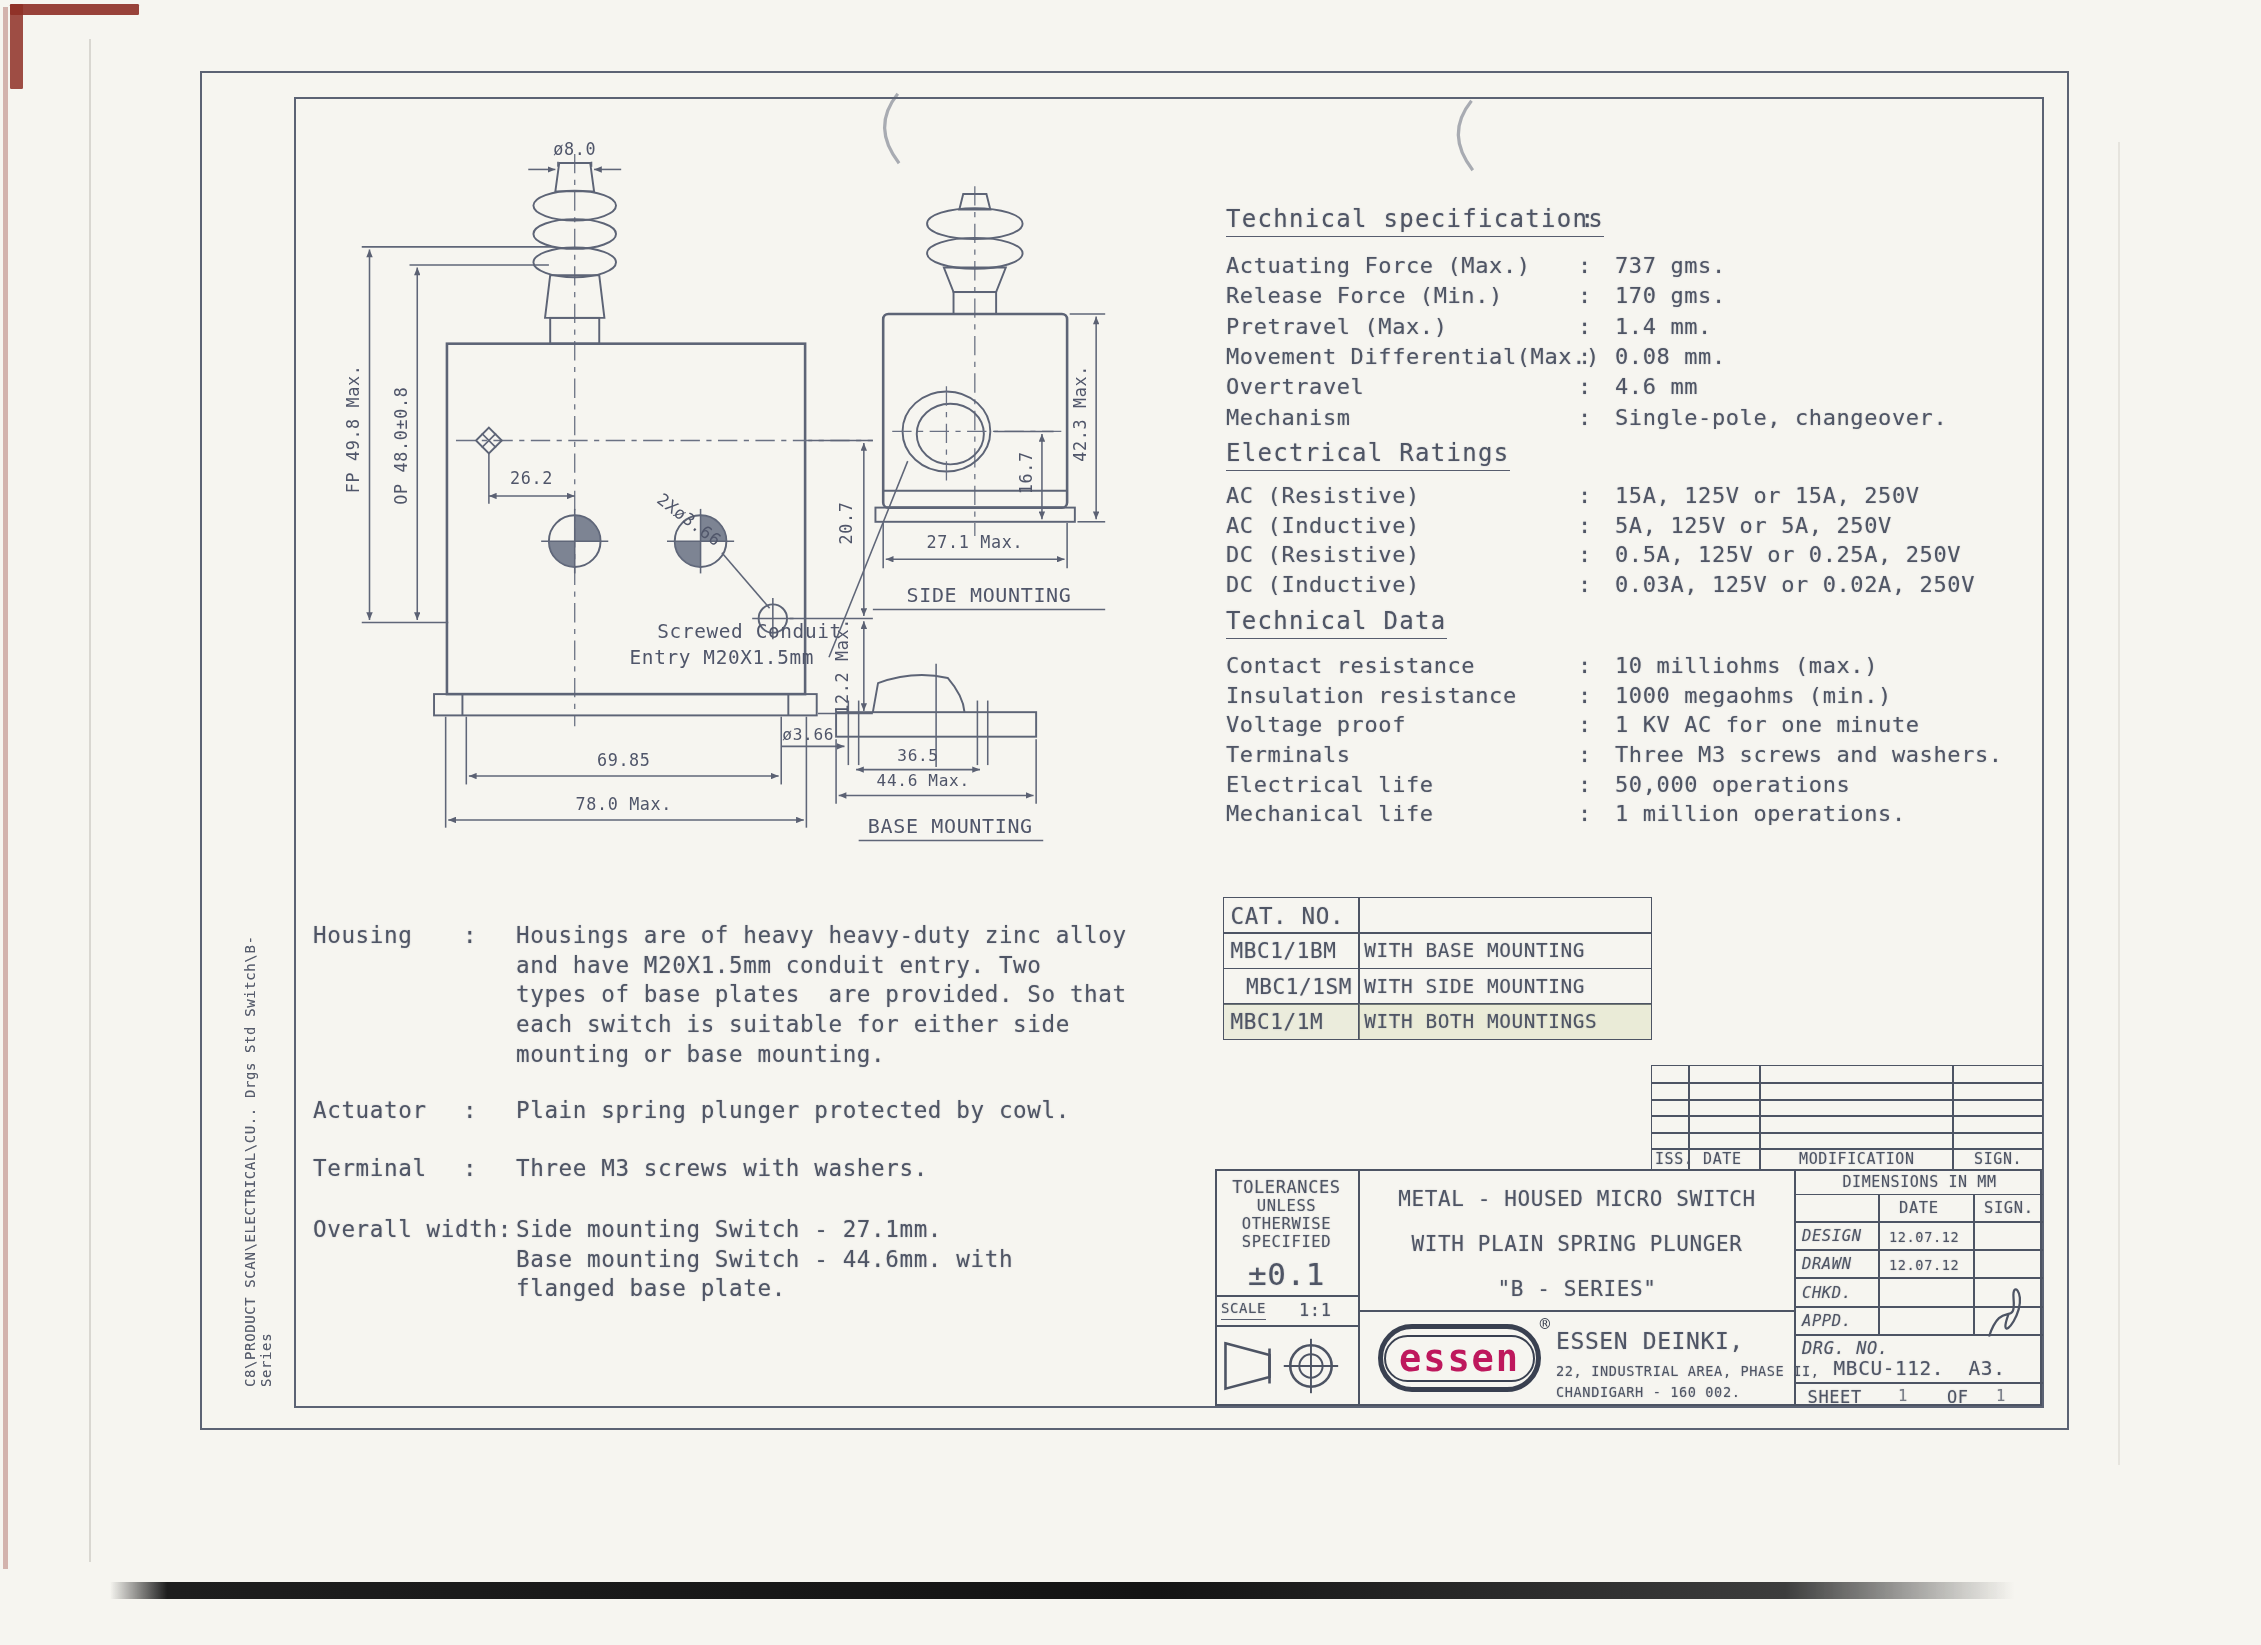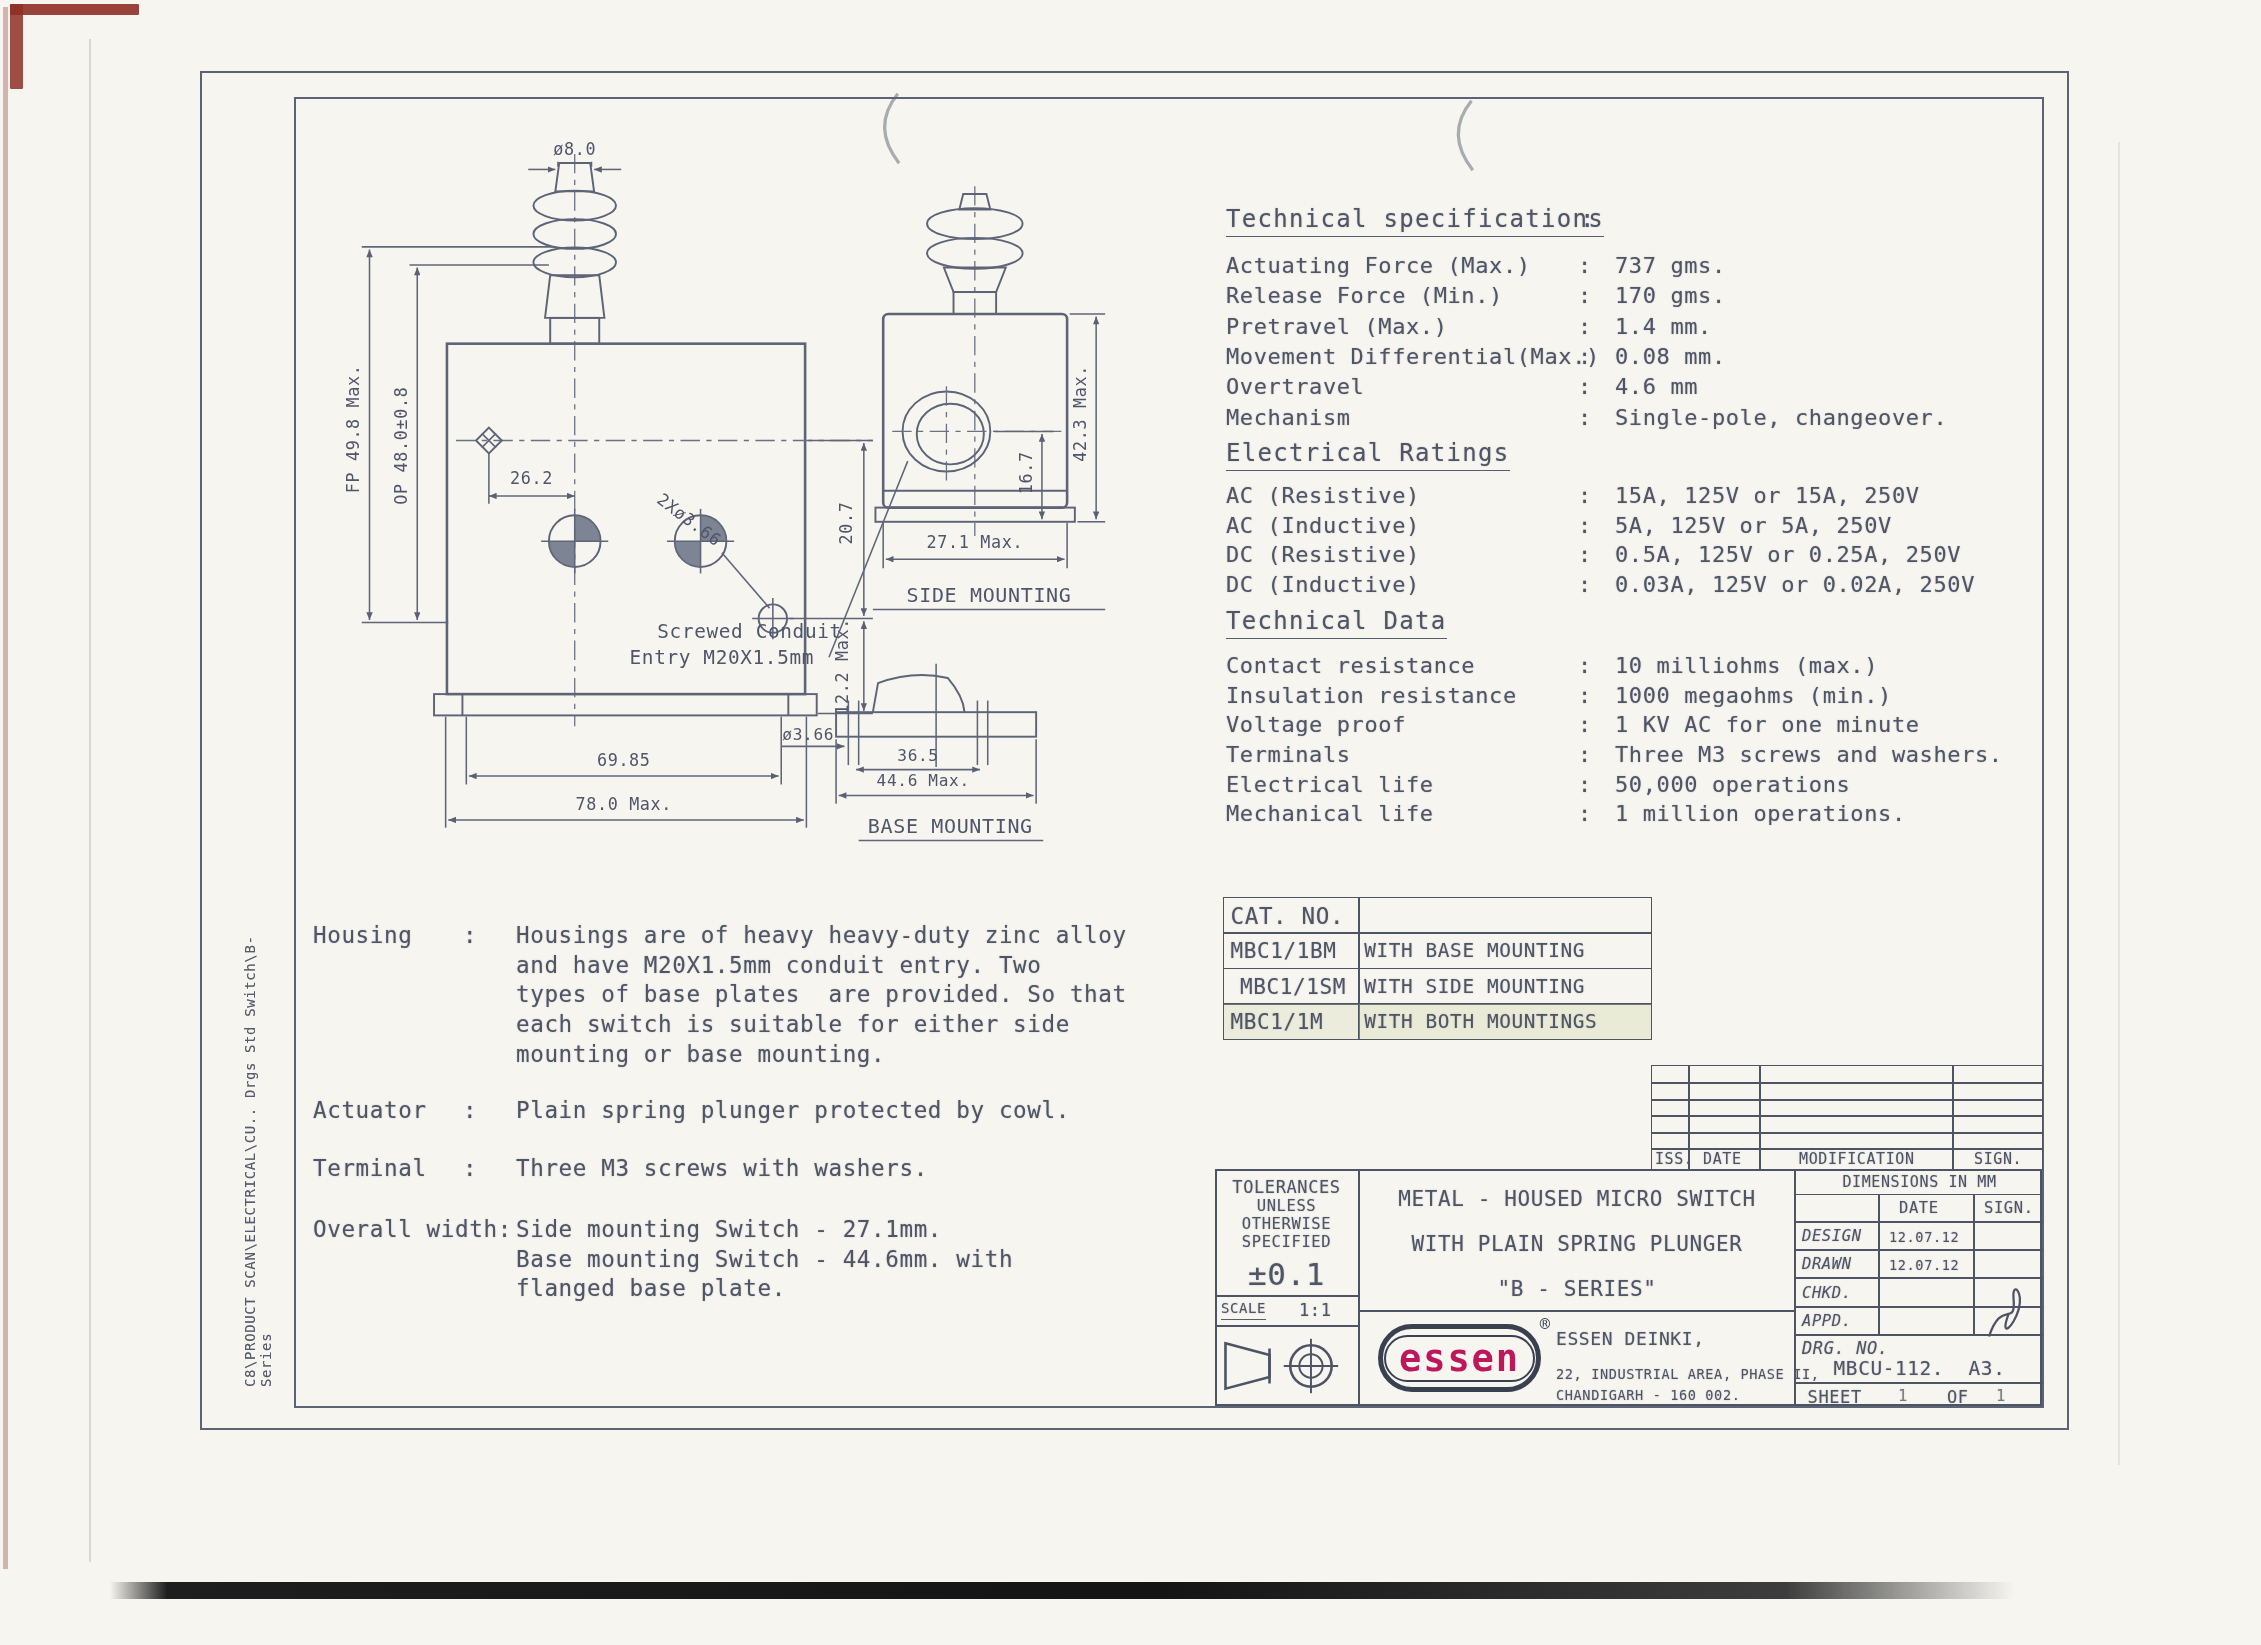--- a/index.html
+++ b/index.html
@@ -304,21 +304,21 @@
   <div class="dline txt" style="top:0px">Side mounting Switch - 27.1mm.</div>
   <div class="dline txt" style="top:30px">Base mounting Switch - 44.6mm. with</div>
   <div class="dline txt" style="top:59px">flanged base plate.</div>
 </div>
 
 <div class="abs" style="left:1223px;top:897px">
   <div class="cat-cell txt" style="left:0px;top:0px;width:137px;height:37px;font-size:22.6px;padding-left:6.5px"><span>CAT. NO.</span></div>
   <div class="cat-cell" style="left:135px;top:0px;width:294px;height:37px"></div>
   <div class="cat-cell txt" style="left:0px;top:35px;width:137px;height:37px;font-size:21px;padding-left:6.5px"><span>MBC1/1BM</span></div>
   <div class="cat-cell txt" style="left:135px;top:35px;width:294px;height:37px;font-size:19.4px;padding-left:5.2px"><span>WITH BASE MOUNTING</span></div>
-  <div class="cat-cell txt" style="left:0px;top:71px;width:137px;height:37px;font-size:21px;padding-left:16px"><span>MBC1/1SM</span></div>
+  <div class="cat-cell txt" style="left:0px;top:71px;width:137px;height:37px;font-size:21px;padding-left:22px"><span>MBC1/1SM</span></div>
   <div class="cat-cell txt" style="left:135px;top:71px;width:294px;height:37px;font-size:19.4px;padding-left:5.2px"><span>WITH SIDE MOUNTING</span></div>
   <div class="cat-cell txt" style="left:0px;top:106px;width:137px;height:37px;font-size:21px;padding-left:6.5px;background:rgba(205,212,160,.25)"><span>MBC1/1M</span></div>
   <div class="cat-cell txt" style="left:135px;top:106px;width:294px;height:37px;font-size:19.4px;padding-left:5.2px;background:rgba(205,212,160,.3)"><span>WITH BOTH MOUNTINGS</span></div>
 </div>
 
 <div class="abs" style="left:1651px;top:1065px;width:392px;height:99px">
   <div class="cell" style="left:0;top:0;width:392px;height:105px"></div>
   <div class="tb-line" style="left:0;top:17px;width:392px;height:1.9px"></div>
   <div class="tb-line" style="left:0;top:34px;width:392px;height:1.9px"></div>
   <div class="tb-line" style="left:0;top:50px;width:392px;height:1.9px"></div>
@@ -366,21 +366,21 @@
   <div class="abs ctr txt" style="left:145px;top:108px;width:434px;font-size:21px">"B - SERIES"</div>
   <div class="abs" style="left:163px;top:155px;width:163px;height:68px">
     <div style="border:5.2px solid #394050;border-radius:34px;width:100%;height:100%;box-sizing:border-box;display:flex;align-items:center;justify-content:center">
       <div style="border:2.6px solid #394050;border-radius:26px;padding:0 13px;font-weight:bold;font-size:37px;letter-spacing:1.9px;color:#be185d">
         <span>essen</span>
       </div>
     </div>
     <span style="position:absolute;right:-9px;top:-10.3px;font-size:17px;color:#394050">®</span>
   </div>
   <div class="abs" style="left:341px;top:159px;width:236px">
-    <div class="txt" style="font-size:18px;margin-bottom:17px">ESSEN DEINKI,</div>
+    <div class="txt" style="font-size:23px;margin-bottom:9px">ESSEN DEINKI,</div>
     <div class="txt" style="font-size:13.6px;margin-bottom:5.2px">22, INDUSTRIAL AREA, PHASE II,</div>
     <div class="txt" style="font-size:13.6px">CHANDIGARH - 160 002.</div>
   </div>
 
   <div class="abs ctr txt" style="left:581px;top:2.6px;width:247px;height:20.7px;font-size:15px">DIMENSIONS IN MM</div>
   <div class="tb-line" style="left:581px;top:24.5px;width:247px;height:1.9px"></div>
   <div class="tb-line" style="left:581px;top:52px;width:247px;height:1.9px"></div>
   <div class="tb-line" style="left:581px;top:80px;width:247px;height:1.9px"></div>
   <div class="tb-line" style="left:581px;top:108px;width:247px;height:1.9px"></div>
   <div class="tb-line" style="left:581px;top:137px;width:247px;height:1.9px"></div>

